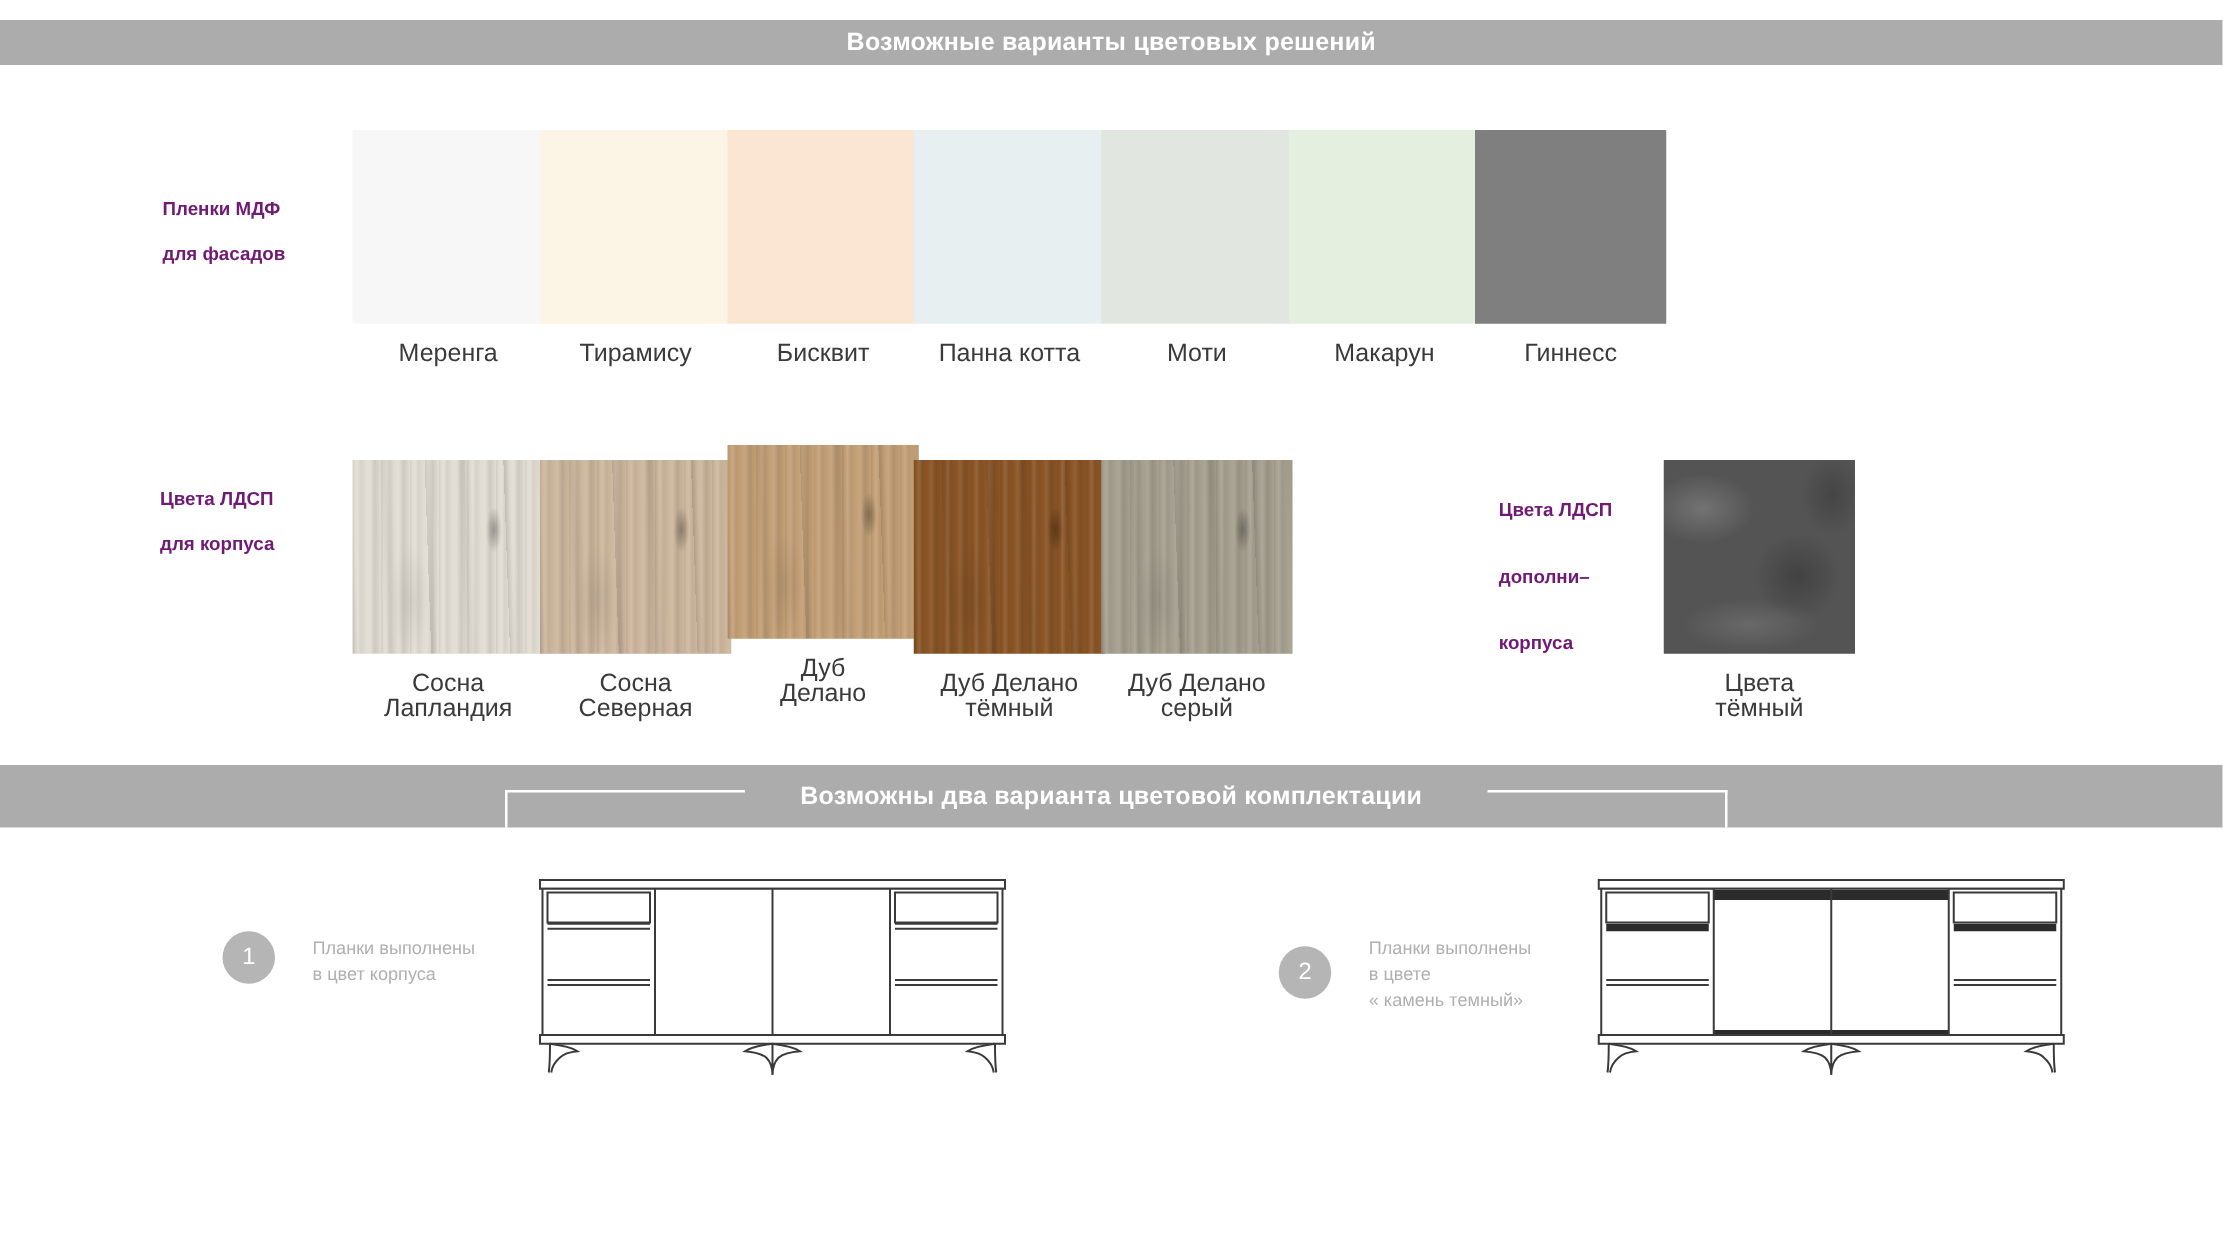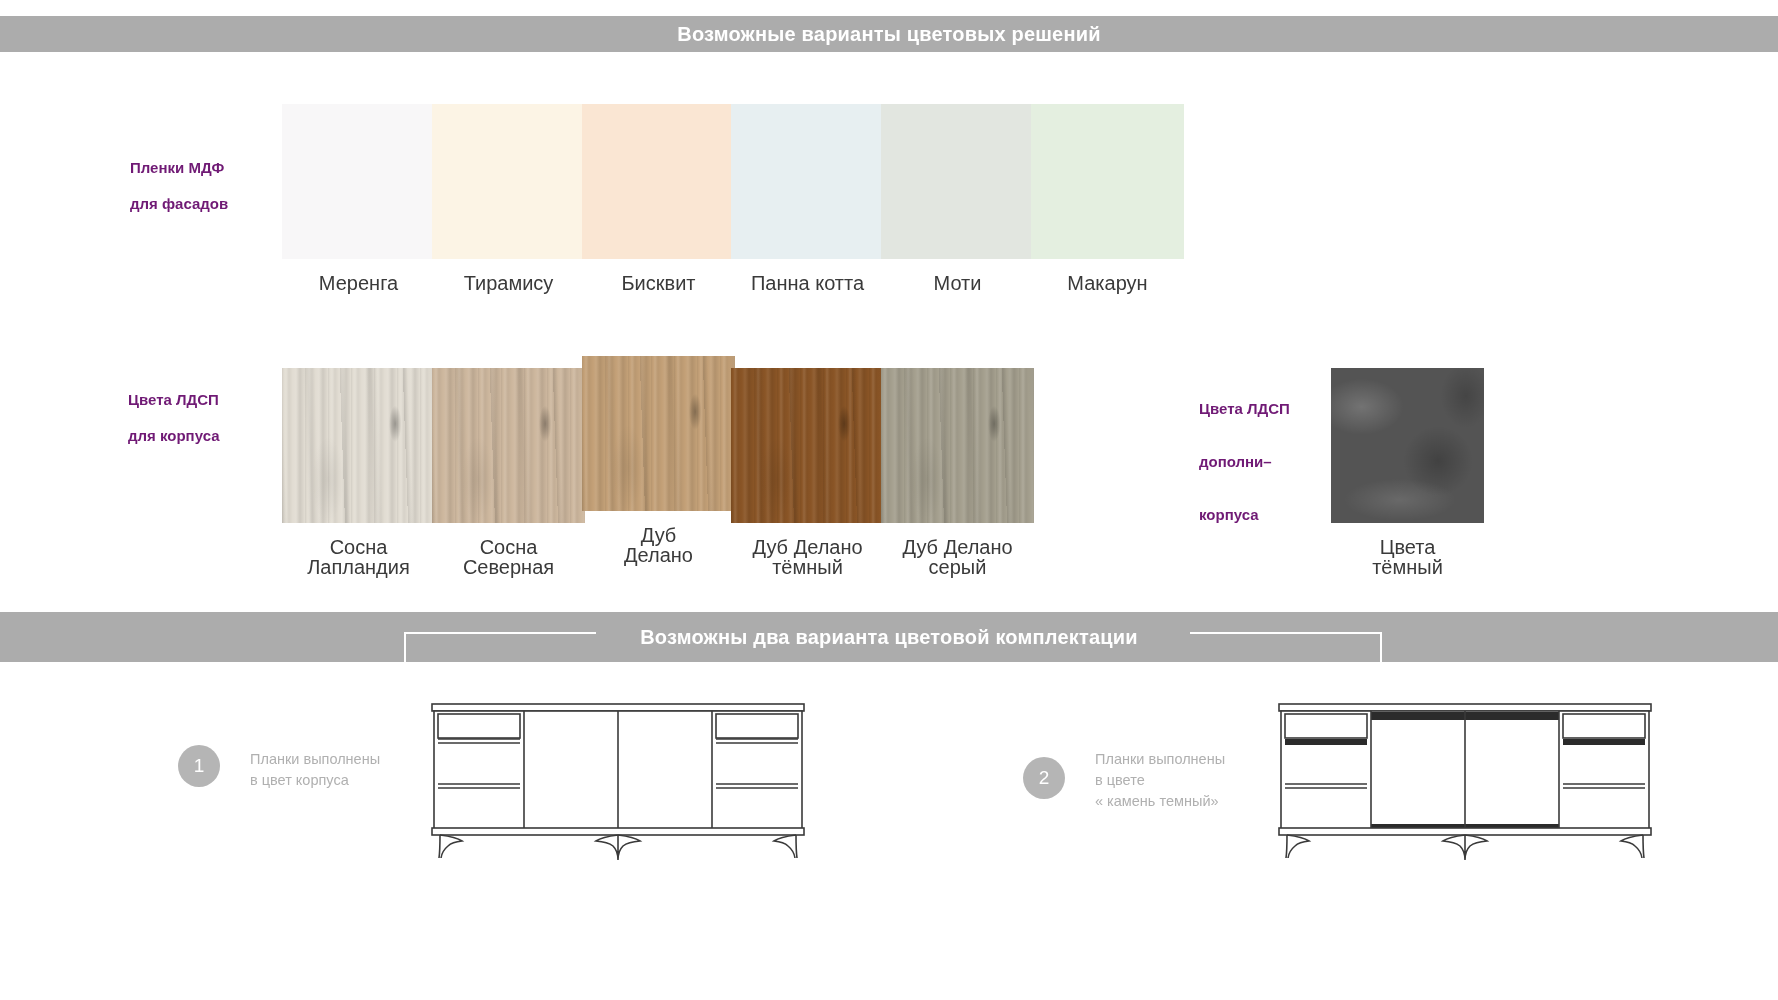--- a/index.html
+++ b/index.html
@@ -135,20 +135,24 @@
     <div class="swatch" style="background:#e7eff1;"></div>
     <div class="swatch-label">Панна котта</div>
   </div>
   <div class="swatch-cell" style="left:881px;top:104px;">
     <div class="swatch" style="background:#e2e6e0;"></div>
     <div class="swatch-label">Моти</div>
   </div>
   <div class="swatch-cell" style="left:1031px;top:104px;">
     <div class="swatch" style="background:#e4efe0;"></div>
     <div class="swatch-label">Макарун</div>
+  </div>
+  <div class="swatch-cell" style="left:1180px;top:104px;">
+    <div class="swatch" style="background:#7f7f7f;"></div>
+    <div class="swatch-label">Гиннесс</div>
   </div>
 
   <div class="row-label" style="left:128px;top:382px;">
     <span>Цвета ЛДСП</span>
     <span class="l2">для корпуса</span>
   </div>
 
   <div class="row-label" style="left:1199px;top:382px;line-height:53px;">
     <span>Цвета ЛДСП</span>
     <span class="l2">дополни–</span>

